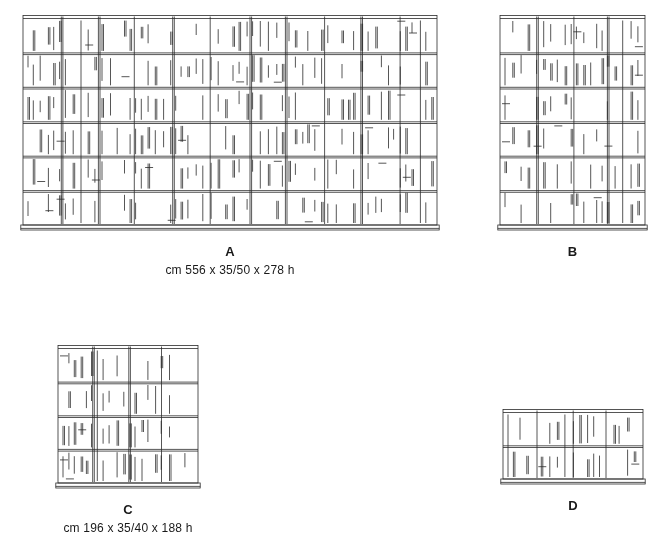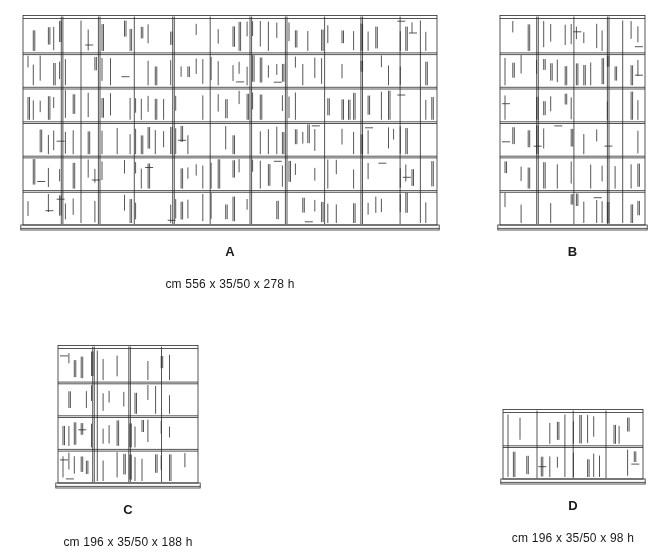--- a/index.html
+++ b/index.html
@@ -31,21 +31,21 @@
     color: #1a1a1a;
   }
   .plabel {
     font-weight: bold;
     font-size: 13px;
     margin-top: 12px;
     letter-spacing: 0.3px;
   }
   .pdims {
     font-size: 12px;
-    margin-top: 18px;
+    margin-top: 4px;
     letter-spacing: 0.2px;
   }
 </style>
 </head>
 <body>
 
 <div class="sheet">
 
   <figure class="panel" style="left:20px; top:14px; width:420px;">
     <svg width="420" height="218" viewBox="0 0 420 218">
@@ -610,21 +610,21 @@
           <line x1="114.5" y1="10.9" x2="114.5" y2="36.1"></line>
           <line x1="114.5" y1="51.2" x2="114.5" y2="69.8"></line>
           <line x1="114.5" y1="82.5" x2="114.5" y2="93.4"></line>
           <line x1="114.5" y1="110.4" x2="114.5" y2="137.0"></line>
           <line x1="116.0" y1="110.4" x2="116.0" y2="137.0"></line>
           <line x1="129.9" y1="109.1" x2="129.9" y2="123.3"></line>
         </g>
       </svg>
     <figcaption class="caption">
       <div class="plabel">C</div>
-      <div class="pdims">cm 196 x 35/50 x 188 h</div>
+      <div class="pdims">cm 196 x 35/40 x 188 h</div>
     </figcaption>
   </figure>
 
   <figure class="panel" style="left:500px; top:408px; width:146px;">
     <svg width="146" height="78" viewBox="0 0 146 78">
         <g stroke="#2b2b2b" stroke-width="0.8" fill="none">
           <rect x="3" y="1.5" width="140" height="69.5"></rect>
           <line x1="3.0" y1="4.5" x2="143.0" y2="4.5"></line>
           <rect x="0.8" y="71" width="144.4" height="5"></rect>
           <line x1="0.8" y1="74.4" x2="145.2" y2="74.4"></line>
@@ -664,17 +664,16 @@
           <line x1="127.6" y1="9.6" x2="127.6" y2="23.5"></line>
           <line x1="129.1" y1="9.6" x2="129.1" y2="23.5"></line>
           <line x1="127.6" y1="41.6" x2="127.6" y2="67.7"></line>
           <line x1="134.3" y1="43.4" x2="134.3" y2="54.0"></line>
           <line x1="135.8" y1="43.4" x2="135.8" y2="54.0"></line>
           <line x1="131.3" y1="56.1" x2="139.3" y2="56.1"></line>
         </g>
       </svg>
     <figcaption class="caption">
       <div class="plabel">D</div>
-      <div class="pdims">cm 196 x 35/50 x 98 h</div>
     </figcaption>
   </figure>
 
 </div>
 
 </body></html>

